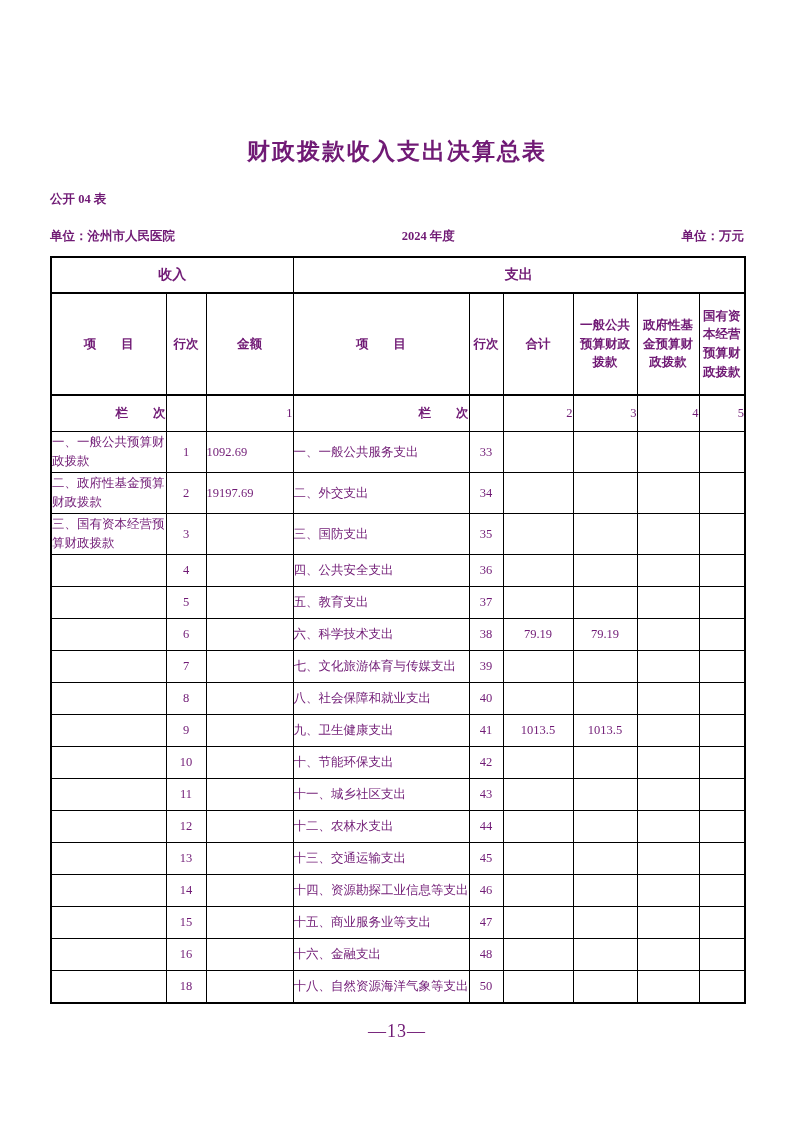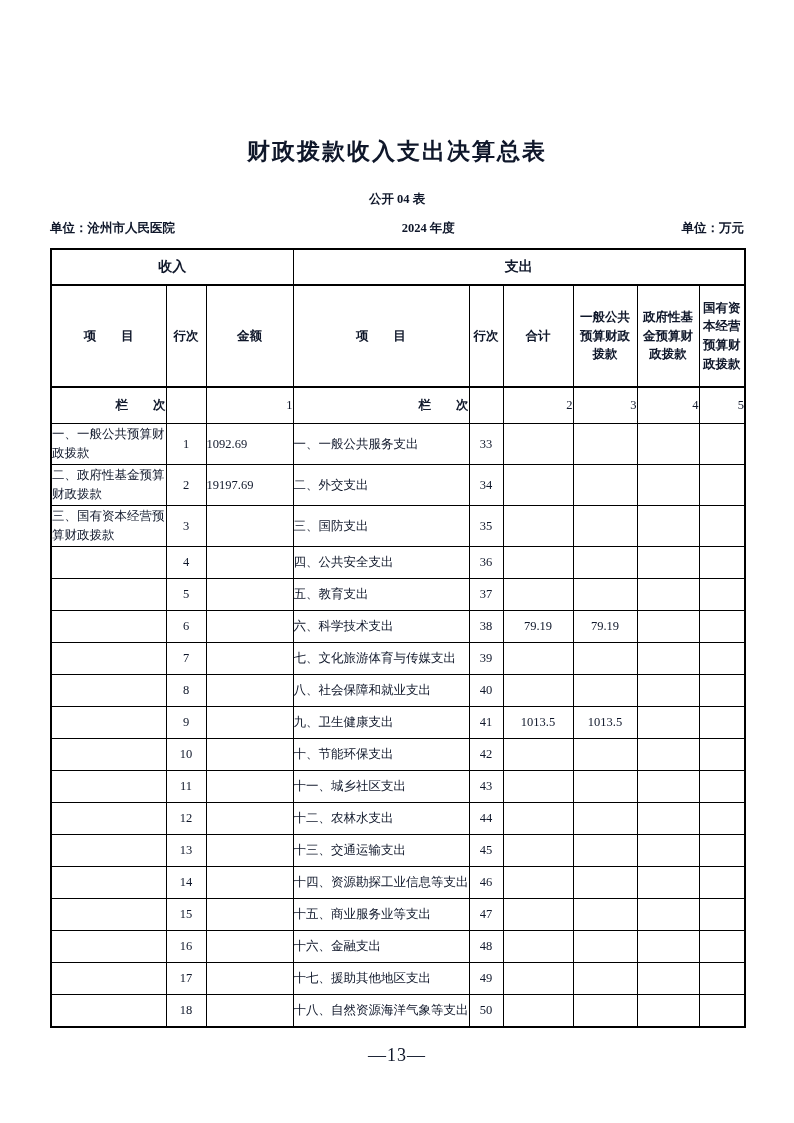--- a/index.html
+++ b/index.html
@@ -1,38 +1,38 @@
 <!DOCTYPE html>
 <html><head>
 <meta charset="utf-8">
 <style>
   html, body { margin: 0; padding: 0; background: #fff; }
   .page {
     width: 794px;
     height: 1123px;
     background: #ffffff;
-    color: #0f172a;
+    color: #701a75;
     font-family: "Liberation Serif", "DejaVu Serif", serif;
     box-sizing: border-box;
     padding: 136px 50px 0 50px;
     position: relative;
     overflow: hidden;
   }
   .doc-title {
     margin: 0 0 24px 0;
     text-align: center;
     font-size: 23px;
     font-weight: bold;
     letter-spacing: 2px;
   }
   .doc-label {
-    text-align: center;
+    text-align: left;
     font-size: 12.5px;
     font-weight: bold;
-    margin-bottom: 12px;
+    margin-bottom: 20px;
   }
   .meta-row {
     display: flex;
     justify-content: flex-start;
     align-items: baseline;
     font-size: 12.5px;
     font-weight: bold;
     margin-bottom: 11px;
   }
   .meta-row .meta-center { flex: 1; text-align: center; }
@@ -326,31 +326,20 @@
     <td class="c-amount"></td>
     <td class="c-expense-item col-div">十六、金融支出</td>
     <td class="c-no">48</td>
     <td class="c-num"></td>
     <td class="c-num"></td>
     <td class="c-num"></td>
     <td class="c-num"></td>
   </tr>
         <tr class="data-row">
     <td class="c-income-item"></td>
-    <td class="c-no">17</td>
-    <td class="c-amount"></td>
-    <td class="c-expense-item col-div">十七、援助其他地区支出</td>
-    <td class="c-no">49</td>
-    <td class="c-num"></td>
-    <td class="c-num"></td>
-    <td class="c-num"></td>
-    <td class="c-num"></td>
-  </tr>
-        <tr class="data-row">
-    <td class="c-income-item"></td>
     <td class="c-no">18</td>
     <td class="c-amount"></td>
     <td class="c-expense-item col-div">十八、自然资源海洋气象等支出</td>
     <td class="c-no">50</td>
     <td class="c-num"></td>
     <td class="c-num"></td>
     <td class="c-num"></td>
     <td class="c-num"></td>
   </tr>
       </tbody>

